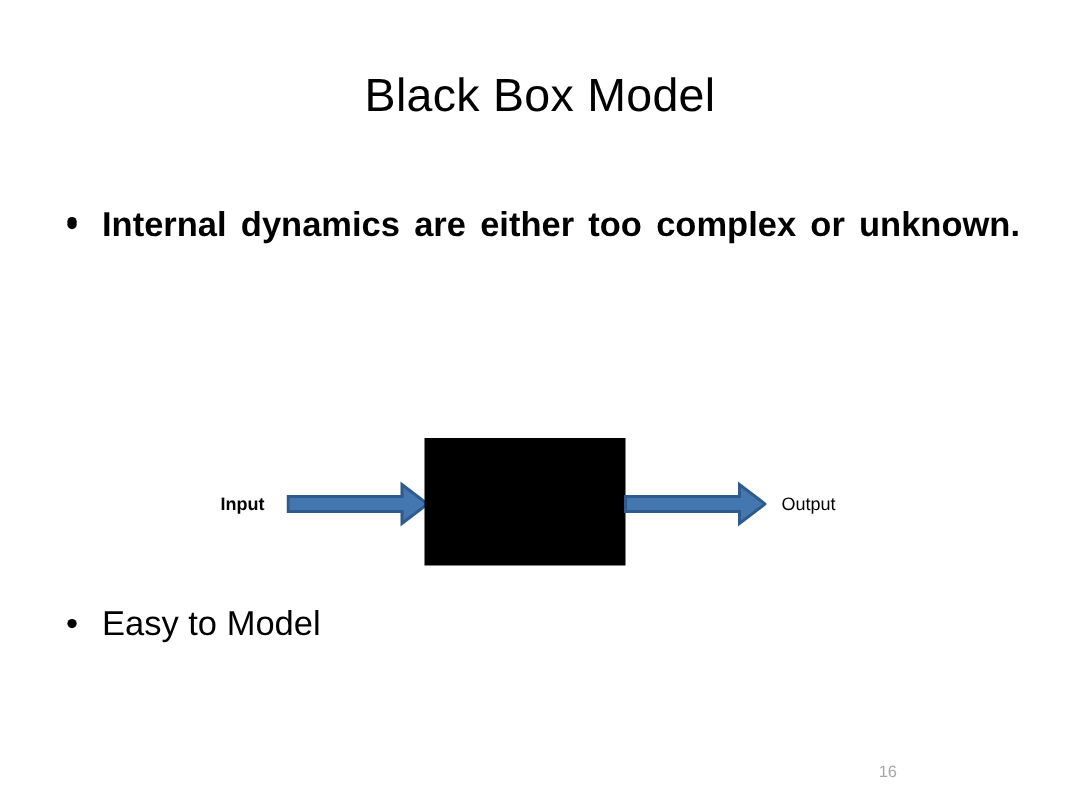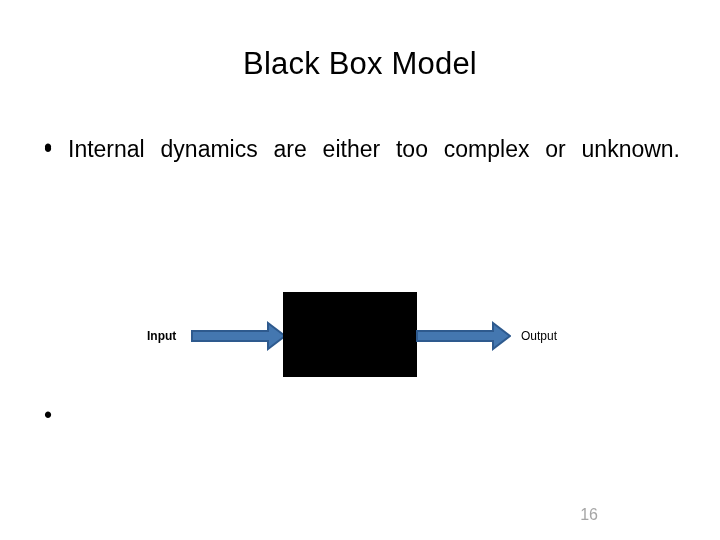--- a/index.html
+++ b/index.html
@@ -58,20 +58,21 @@
   .bullet .dot {
     position: absolute;
     left: 14px;
     top: 0;
     font-size: 23px;
     line-height: 33px;
   }
   .bullet.justify .txt {
     display: block;
     text-align: justify;
+    font-weight: bold;
   }
   .bullet.justify .txt::after {
     content: "";
     display: inline-block;
     width: 100%;
   }
 
   
   .diagram {
     position: absolute;
@@ -123,21 +124,21 @@
     display: block;
     width: 100%;
     height: 100%;
   }
 
   
   .page-number {
     position: absolute;
     right: 38px;
     bottom: 18px;
-    font-size: 16px;
+    font-size: 11px;
     color: #a6a6a6;
     line-height: 14px;
   }
 </style>
 </head>
 <body>
 
 <div class="slide">
 
   <div class="slide-title">Black Box Model</div>
@@ -168,18 +169,19 @@
     <svg viewBox="0 0 95 32" preserveAspectRatio="none">
       <polygon points="1,11 77,11 77,3 94,16 77,29 77,21 1,21" fill="#4477B0" stroke="#2E5A8E" stroke-width="2" stroke-linejoin="miter"></polygon>
     </svg>
   </div>
 
   <div class="io-label output">Output</div>
 
   <div class="bullet-list-bottom">
     <div class="bullet">
       <span class="dot">•</span>
+      <span class="txt">Easy to Model</span>
     </div>
   </div>
 
   <div class="page-number">16</div>
 
 </div>
 
 </body></html>

